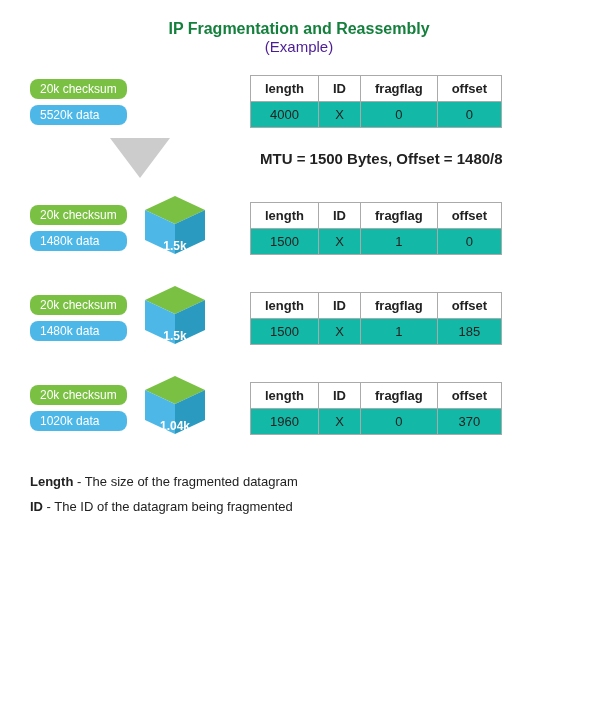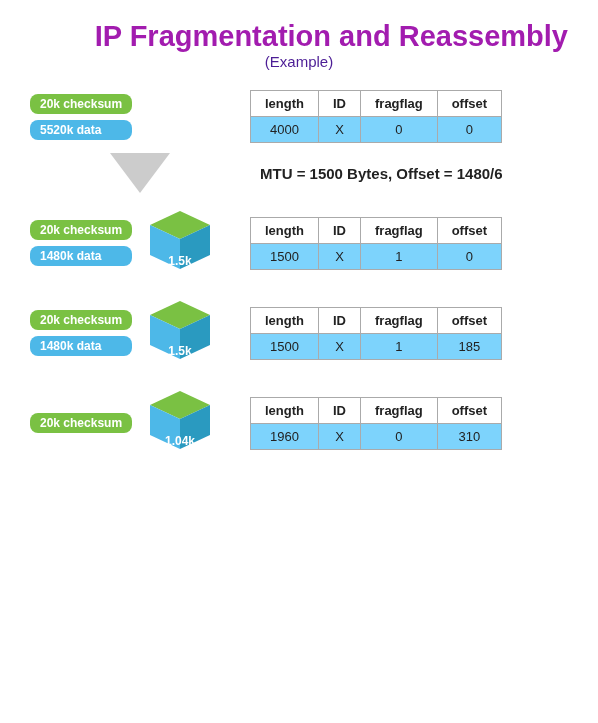--- a/index.html
+++ b/index.html
@@ -16,24 +16,23 @@
       width: 598px;
       padding: 20px 30px 20px 30px;
     }
 
     
     .title-section {
       text-align: center;
       margin-bottom: 20px;
     }
     .main-title {
-      font-size: 29px;
+      font-size: 16px;
       font-weight: bold;
-      color: #a21caf;
-      text-align: right;
+      color: #15803d;
     }
     .sub-title {
       font-size: 15px;
       color: #4c1d95;
     }
 
     
     .fragment-row {
       display: flex;
       align-items: center;
@@ -52,21 +51,21 @@
       display: flex;
       flex-direction: column;
       gap: 6px;
       margin-right: 8px;
     }
 
     .pill {
       border-radius: 8px;
       padding: 3px 10px;
       font-size: 12px;
-      font-weight: 700;
+      font-weight: 400;
       color: #fff;
       white-space: nowrap;
     }
     .pill-green { background: #7ac143; }
     .pill-blue  { background: #4db8e8; }
 
     
     .cube-container {
       position: relative;
       width: 80px;
@@ -109,21 +108,21 @@
     .frag-table th, .frag-table td {
       border: 1px solid #aaa;
       padding: 5px 14px;
       text-align: center;
     }
     .frag-table th {
       background: #fff;
       font-weight: 600;
     }
     .frag-table td {
-      background: #7dd3fc;
+      background: #14b8a6;
     }
 
     
     .legend-section {
       margin-top: 22px;
       font-size: 13px;
       line-height: 1.9;
     }
     .legend-section p span.bold {
       font-weight: bold;
@@ -171,21 +170,21 @@
                 <td>0</td>
               </tr>
             </tbody>
           </table>
         </div>
       </div>
       <div class="arrow-row">
         <div class="arrow-section">
           <div class="down-arrow"></div>
         </div>
-        <div class="mtu-text">MTU = 1500 Bytes,  Offset = 1480/6</div>
+        <div class="mtu-text">MTU = 1500 Bytes,  Offset = 1480/8</div>
       </div>
       <div class="fragment-row">
         <div class="cube-section">
           <div class="labels-col">
             <div class="pill pill-green">20k checksum</div>
             <div class="pill pill-blue">1480k data</div>
           </div>
           <div class="cube-container"><svg class="cube-svg" viewBox="0 0 80 80" xmlns="http://www.w3.org/2000/svg">
 
       <polygon points="40,8 70,22 40,36 10,22" fill="#7ac143"></polygon>
@@ -251,20 +250,21 @@
                 <td>185</td>
               </tr>
             </tbody>
           </table>
         </div>
       </div>
       <div class="fragment-row">
         <div class="cube-section">
           <div class="labels-col">
             <div class="pill pill-green">20k checksum</div>
+            <div class="pill pill-blue">1020k data</div>
           </div>
           <div class="cube-container"><svg class="cube-svg" viewBox="0 0 80 80" xmlns="http://www.w3.org/2000/svg">
 
       <polygon points="40,8 70,22 40,36 10,22" fill="#7ac143"></polygon>
 
       <polygon points="10,22 40,36 40,66 10,52" fill="#4db8e8"></polygon>
 
       <polygon points="40,36 70,22 70,52 40,66" fill="#2a9ac0"></polygon>
       <text x="40" y="62" text-anchor="middle" font-size="12" font-weight="bold" fill="white" font-family="Arial">1.04k</text>
     </svg></div>
@@ -277,24 +277,26 @@
                 <th>ID</th>
                 <th>fragflag</th>
                 <th>offset</th>
               </tr>
             </thead>
             <tbody>
               <tr>
                 <td>1960</td>
                 <td>X</td>
                 <td>0</td>
-                <td>310</td>
+                <td>370</td>
               </tr>
             </tbody>
           </table>
         </div>
       </div>
     </div>
 
   <div class="legend-section" id="legend-container">
+      <p><span class="bold">Length</span> - The size of the fragmented datagram</p>
+      <p><span class="bold">ID</span> - The ID of the datagram being fragmented</p>
     </div>
 
 </div>
 
 </body></html>

